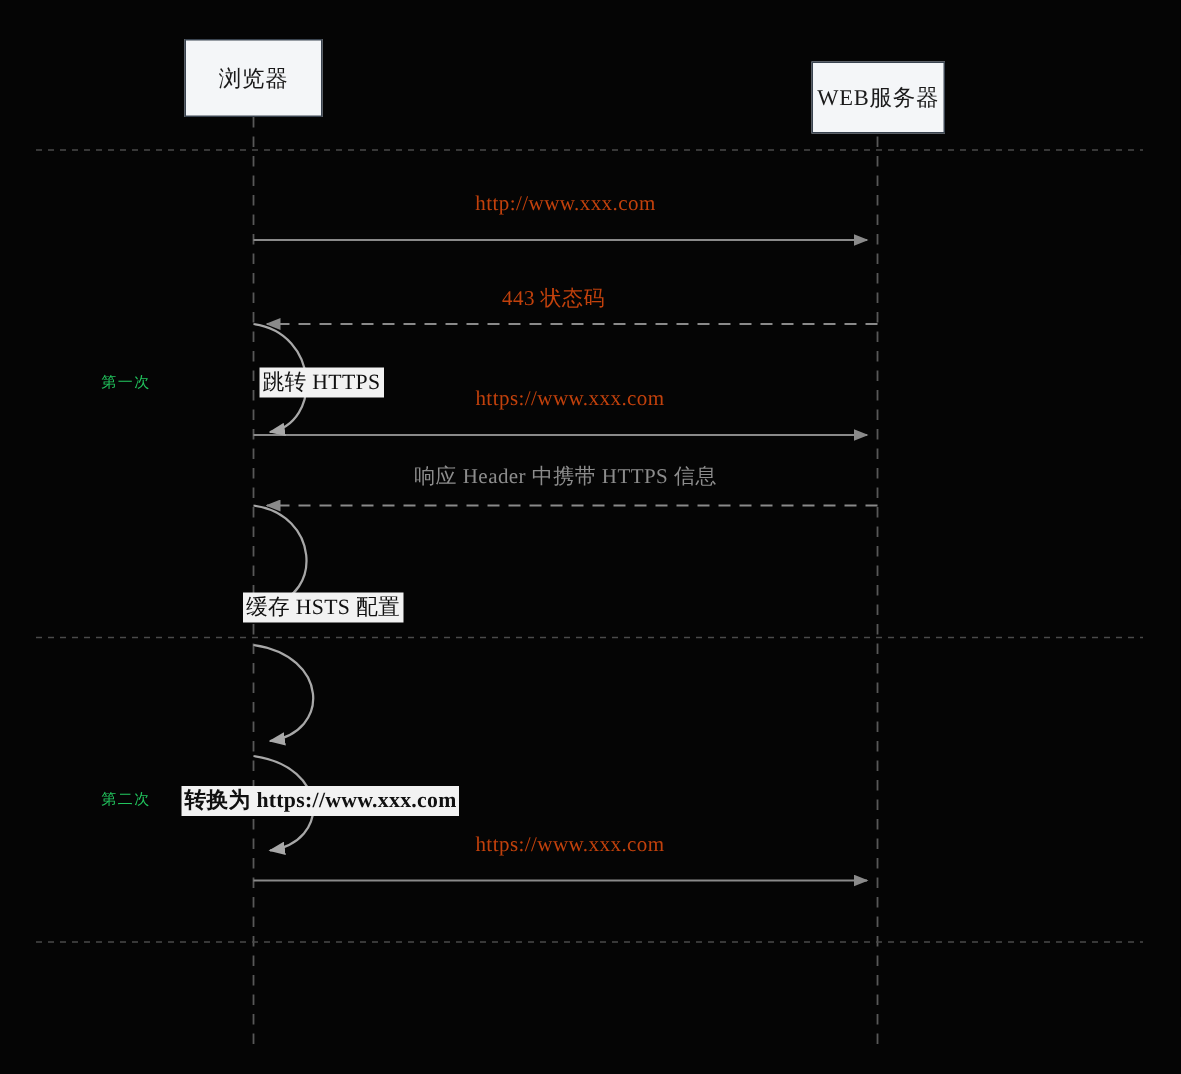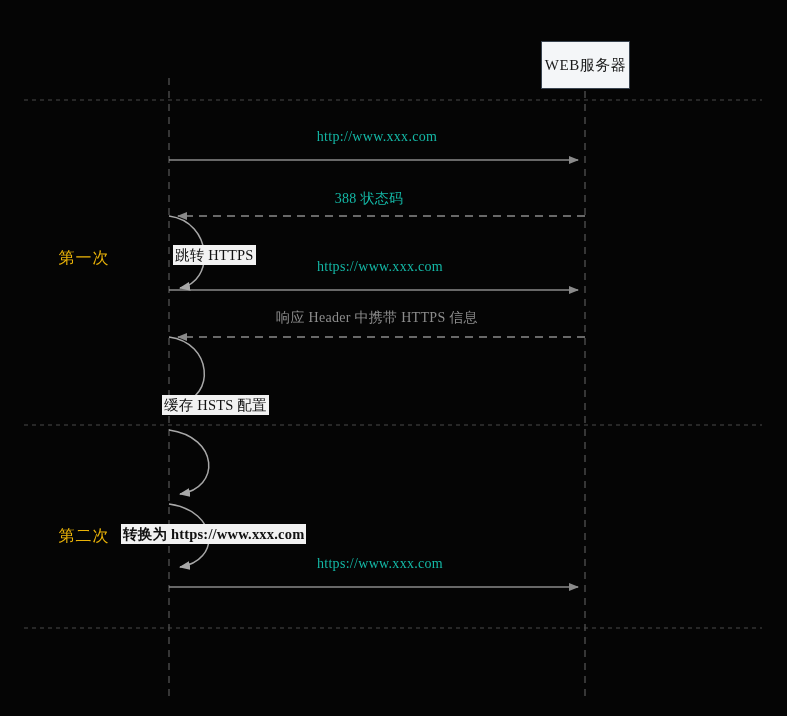--- a/index.html
+++ b/index.html
@@ -31,43 +31,43 @@
     align-items: center;
     justify-content: center;
     color: #1a1a1a;
     font-size: 15px;
     font-family: "Liberation Serif", "DejaVu Serif", serif;
     letter-spacing: 0.5px;
     box-sizing: border-box;
   }
   .msg-label {
     position: absolute;
-    color: #14b8a6;
+    color: #c2410c;
     font-size: 14px;
     white-space: nowrap;
     font-family: "Liberation Serif", "DejaVu Serif", serif;
     transform: translateX(-50%);
     letter-spacing: 0.3px;
   }
   .loop-label {
     position: absolute;
     background: #f2f2f2;
     color: #101010;
     font-size: 14.5px;
     white-space: nowrap;
     font-family: "Liberation Serif", "DejaVu Serif", serif;
     padding: 1px 2px;
     letter-spacing: 0.2px;
     line-height: 1.25;
     text-align: center;
   }
   .section-label {
     position: absolute;
-    color: #eab308;
-    font-size: 16px;
+    color: #22c55e;
+    font-size: 10px;
     white-space: nowrap;
     font-family: Liberation Mono, monospace;
     transform: translateX(-50%);
     letter-spacing: 1px;
   }
 </style>
 </head>
 <body>
 
 <div id="canvas">
@@ -109,30 +109,33 @@
     </g>
 
     <g fill="none" stroke="#a8a8a8" stroke-width="1.5">
       <path d="M169,216 C 213,222 215,282 180,288" marker-end="url(#arrowLoop)"></path>
       <path d="M169,337 C 213,343 215,397 180,403" marker-end="url(#arrowLoop)"></path>
       <path d="M169,430 C 219,437 221,488 180,494" marker-end="url(#arrowLoop)"></path>
       <path d="M169,504 C 219,511 221,561 180,567" marker-end="url(#arrowLoop)"></path>
     </g>
   </svg>
 
+  <div class="actor-box" style="left:123px; top:26px; width:92px; height:52px;">
+    <span>浏览器</span>
+  </div>
 
   <div class="actor-box" style="left:541px; top:41px; width:89px; height:48px;">
     <span>WEB服务器</span>
   </div>
 
   <div class="section-label" style="left:84px; top:248px;">第一次</div>
   <div class="section-label" style="left:84px; top:526px;">第二次</div>
 
   <div class="msg-label" style="left:377px; top:129px;">http://www.xxx.com</div>
-  <div class="msg-label" style="left:369px; top:190px;">388 状态码</div>
+  <div class="msg-label" style="left:369px; top:190px;">443 状态码</div>
   <div class="msg-label" style="left:380px; top:259px;">https://www.xxx.com</div>
   <div class="msg-label" style="left:377px; top:309px; color:#8d8d8d;">响应 Header 中携带 HTTPS 信息</div>
   <div class="msg-label" style="left:380px; top:556px;">https://www.xxx.com</div>
 
   <div class="loop-label" style="left:173px; top:245px;">跳转 HTTPS</div>
   <div class="loop-label" style="left:162px; top:367px;margin-top:28px;">缓存 HSTS 配置</div>
   <div class="loop-label" style="left:121px; top:524px; font-weight:bold;">转换为 https://www.xxx.com</div>
 
 </div>
 

